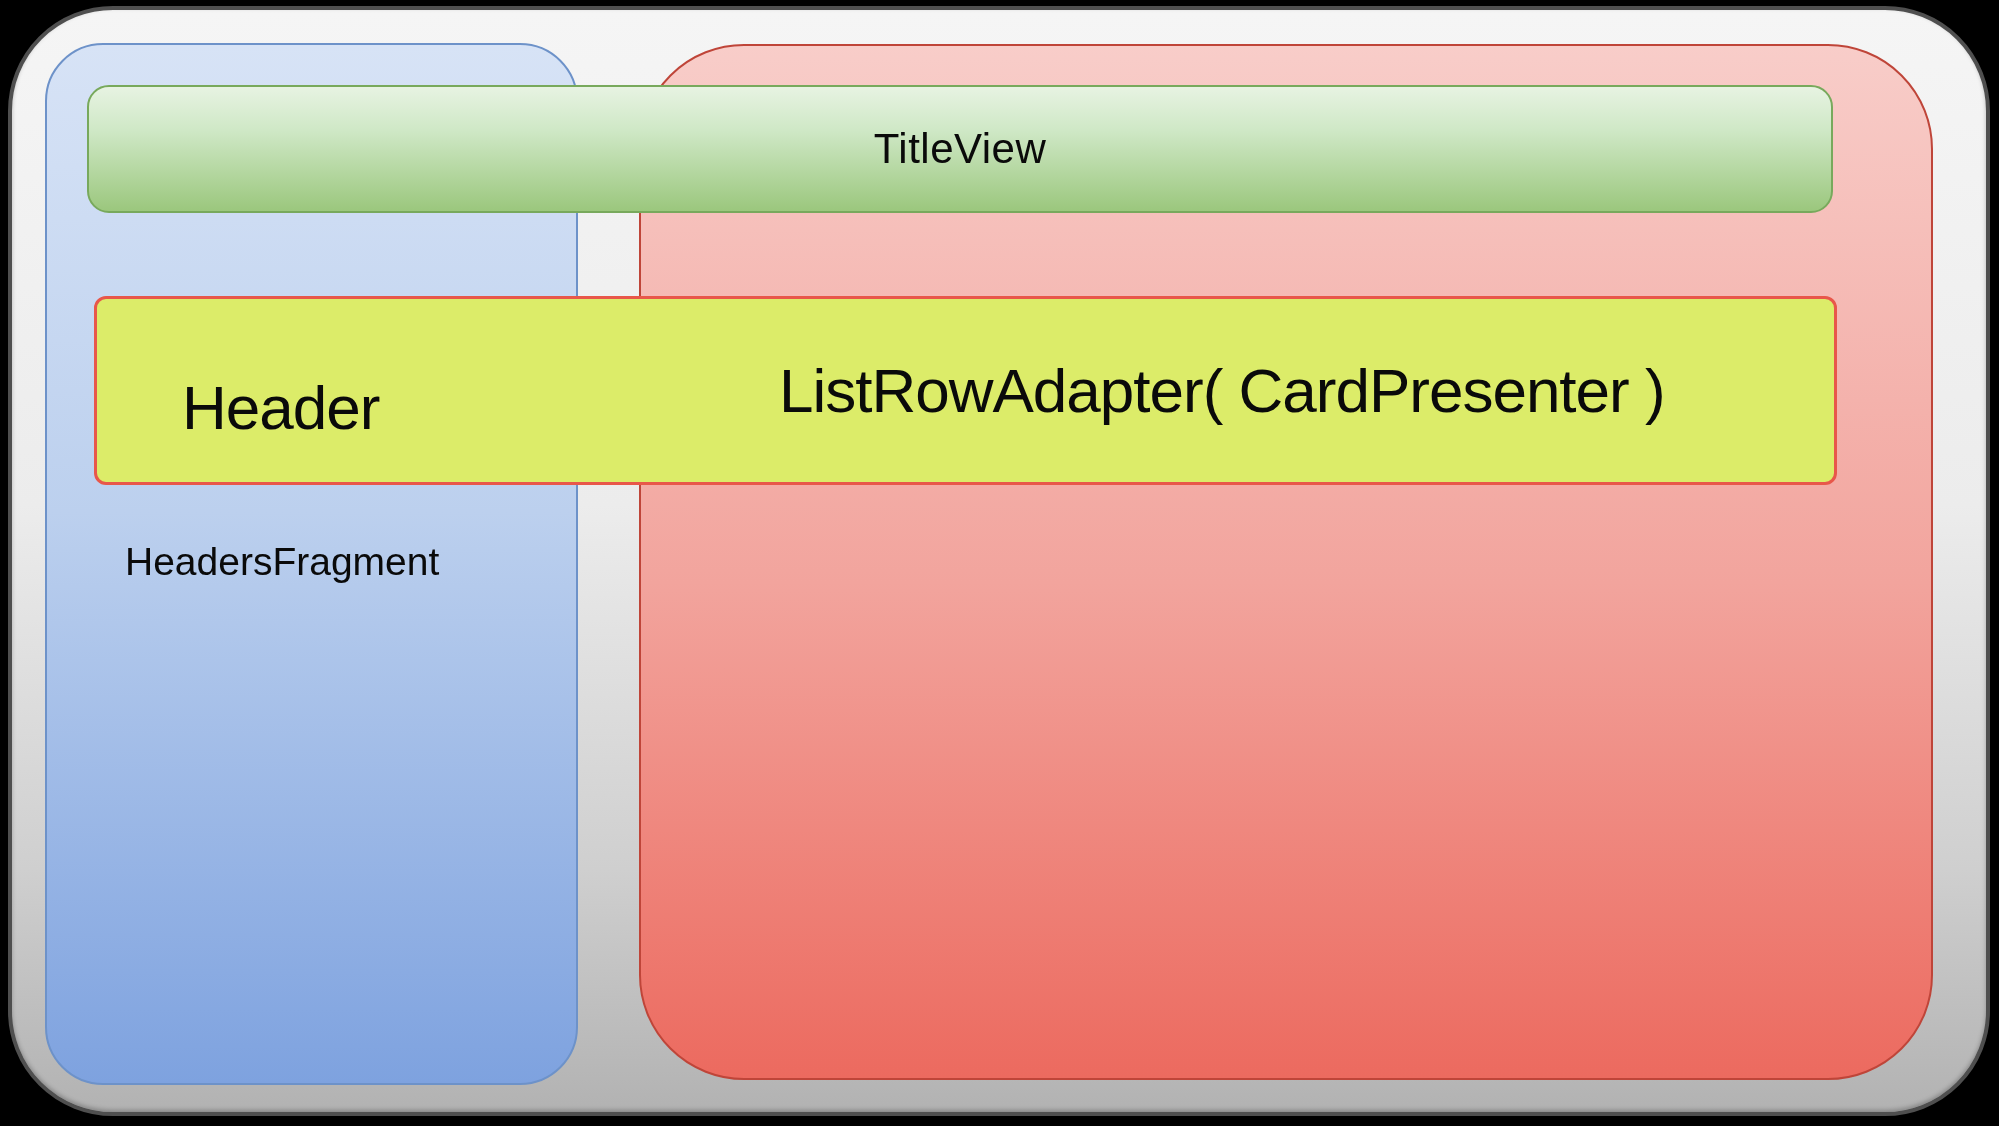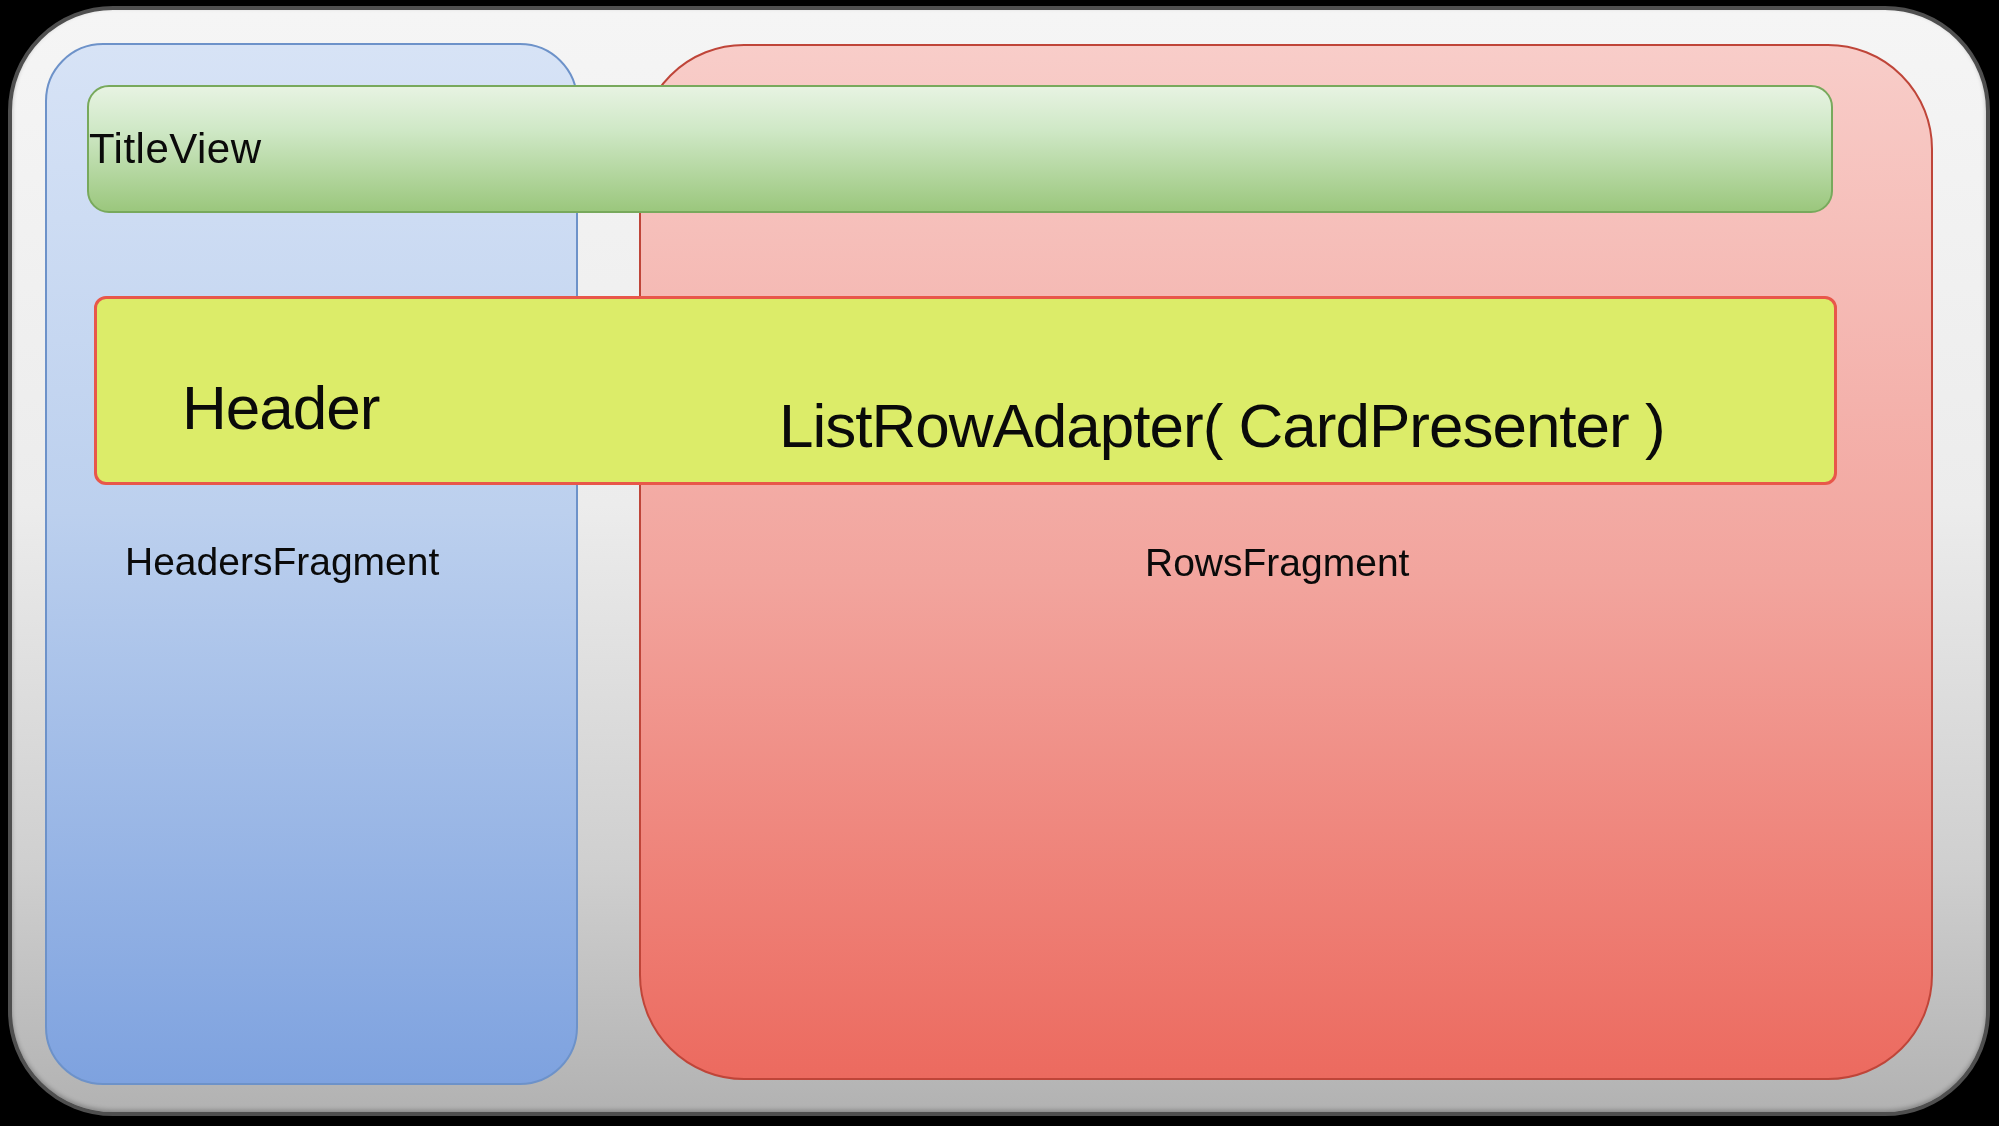--- a/index.html
+++ b/index.html
@@ -46,20 +46,21 @@
   
   .titleview-bar {
     position: absolute;
     left: 87px; top: 85px;
     width: 1742px; height: 124px;
     border: 2px solid #78a95c;
     border-radius: 22px;
     background: linear-gradient(to bottom, #e7f3e2 0%, #cfe8c6 35%, #9bc77d 100%);
     display: flex;
     align-items: center;
+    justify-content: center;
   }
   .titleview-label {
     font-size: 42px;
     color: #0a0a0a;
     letter-spacing: 0.5px;
   }
   
   .listrow-box {
     position: absolute;
     left: 94px; top: 296px;
@@ -82,21 +83,21 @@
     position: absolute;
     left: 182px; top: 377px;
     font-size: 62px;
     line-height: 1;
     color: #0a0a0a;
     white-space: nowrap;
     letter-spacing: -1px;
   }
   .card-adapter-label {
     position: absolute;
-    left: 779px; top: 395px;
+    left: 779px; top: 360px;
     font-size: 62px;
     line-height: 1;
     color: #0a0a0a;
     white-space: nowrap;
     letter-spacing: -1px;
   }
   .headers-fragment-label {
     position: absolute;
     left: 125px; top: 542px;
     font-size: 39px;
@@ -130,15 +131,14 @@
 
   <div class="listrow-box"></div>
 
 
   <div class="header-label">Header</div>
 
   <div class="card-adapter-label">ListRowAdapter( CardPresenter )</div>
 
   <div class="headers-fragment-label">HeadersFragment</div>
 
-  <div class="rows-fragment-label">RowsFragment</div>
 
 </div>
 
 </body></html>

